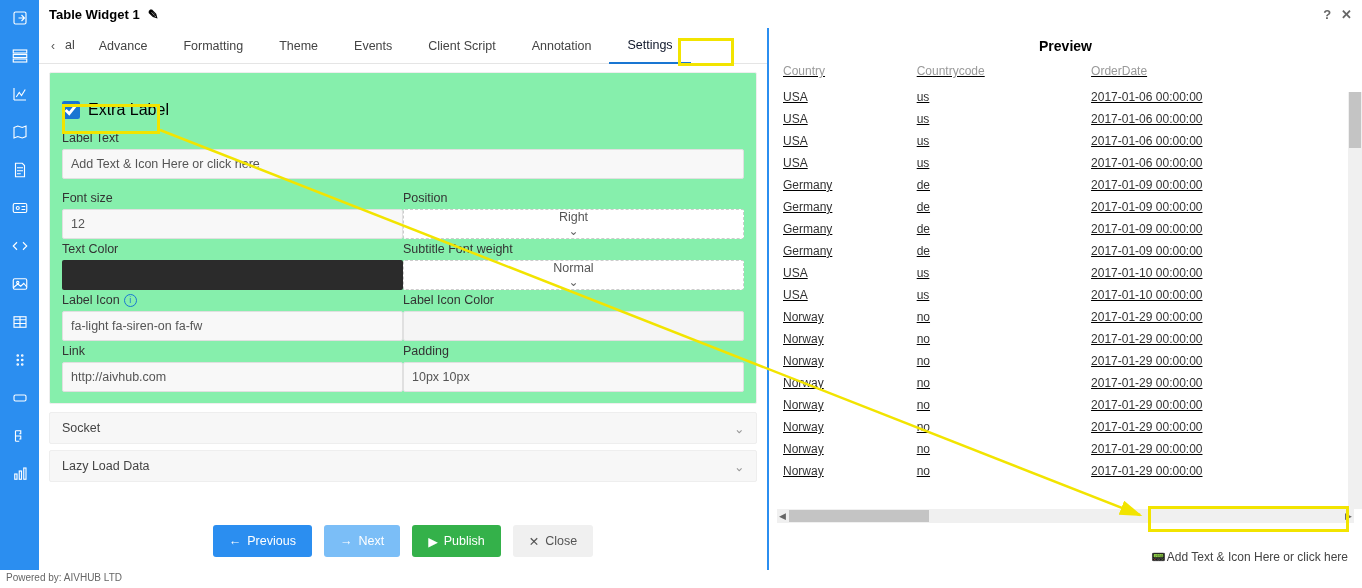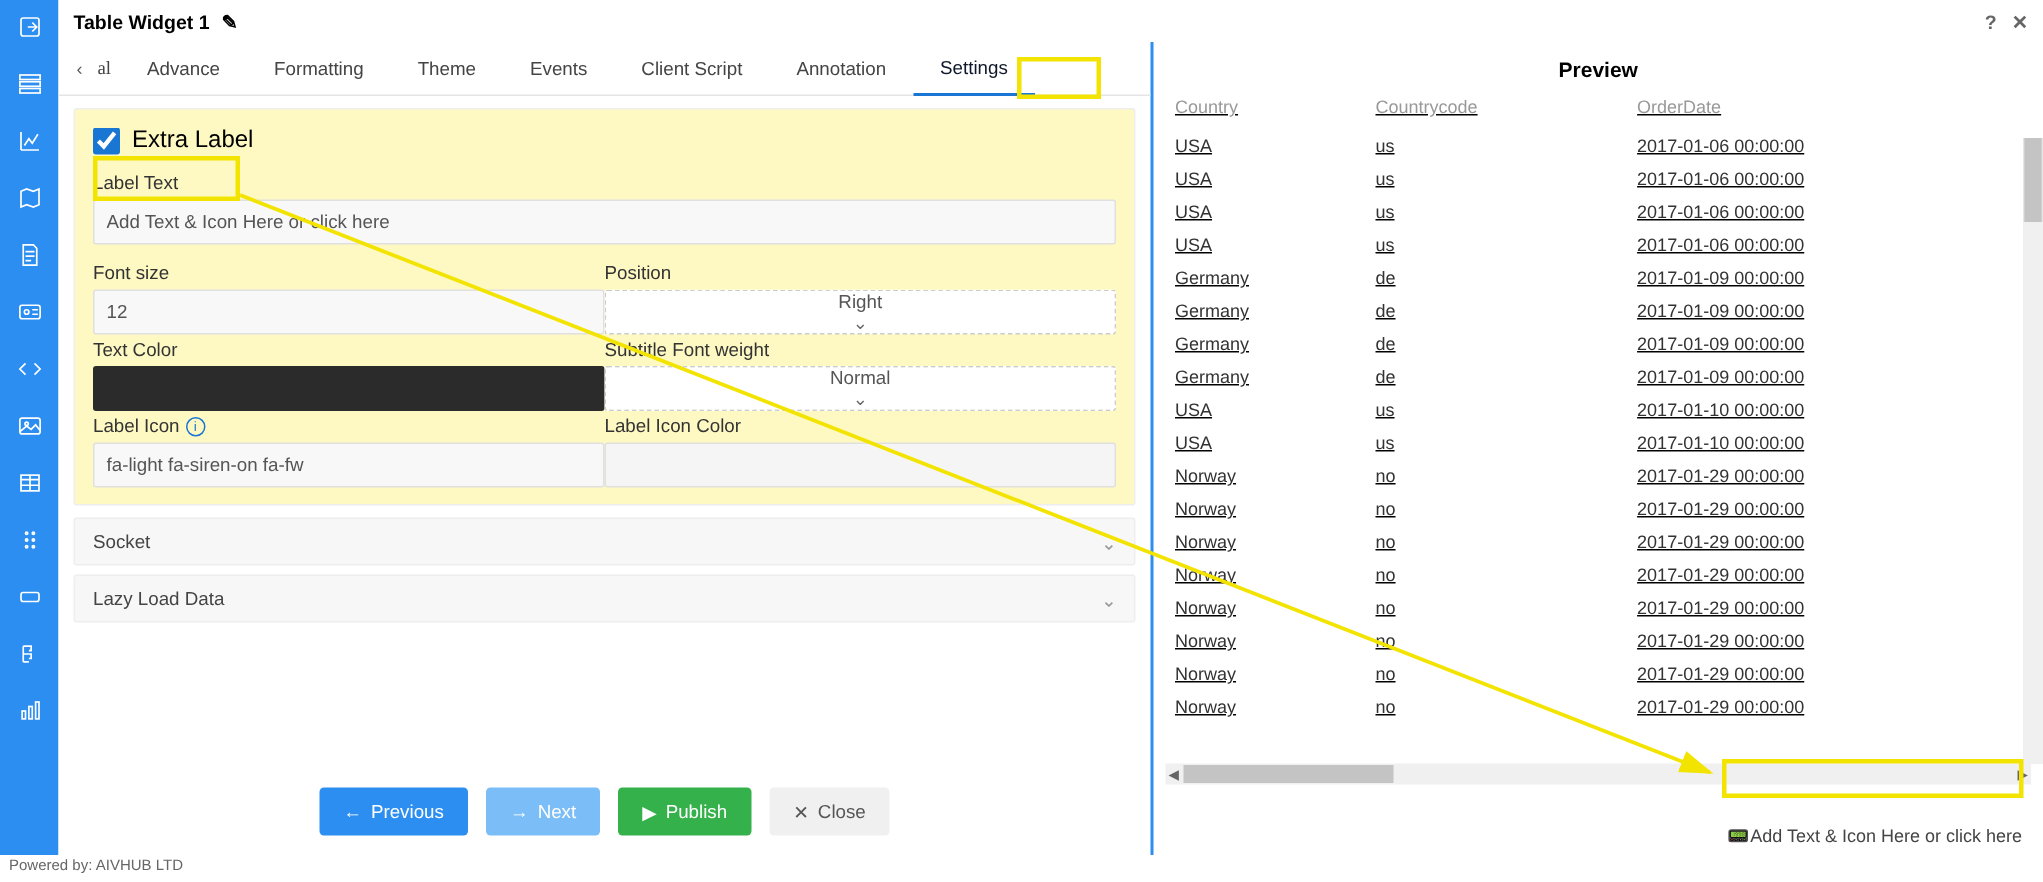--- a/index.html
+++ b/index.html
@@ -11,27 +11,27 @@
 .main { flex:1; display:flex; flex-direction:column; background:#fff; }
 .titlebar { height:28px; display:flex; align-items:center; padding:4px 10px; font-size:13px; font-weight:600; }
 .titlebar .edit { margin-left:8px; cursor:pointer; }
 .titlebar .spacer { flex:1; }
 .titlebar .tico { margin-left:10px; cursor:pointer; color:#666; font-size:13px; }
 .body { flex:1; display:flex; }
 .left { width:730px; border-right:2px solid #2b8ef0; display:flex; flex-direction:column; }
 .tabs { display:flex; align-items:center; height:36px; border-bottom:1px solid #e5e5e5; padding:0 4px; }
 .tabchev { width:20px; text-align:center; color:#555; font-size:12px; cursor:pointer; }
 .tab { padding:0 18px; font-size:12.5px; color:#444; cursor:pointer; height:36px; display:flex; align-items:center; }
-.tab.al { padding:0 6px 1px 2px;font-family:Liberation Serif, serif; }
+.tab.al { padding:0 6px 1px 2px; }
 .tab.active { color:#0f172a; border-bottom:2px solid #1976d2; }
 .highlight-settings { border:3px solid #f2e400; position:absolute; left:678px; top:38px; width:56px; height:28px; pointer-events:none; }
 .highlight-extra { border:3px solid #f2e400; position:absolute; left:62px; top:104px; width:98px; height:30px; pointer-events:none; }
 .highlight-preview { border:3px solid #f2e400; position:absolute; left:1148px; top:506px; width:201px; height:26px; pointer-events:none; }
 .panel { flex:1; overflow:auto; padding:8px 10px 4px 10px; }
-.section { background:#fef9c3; border:1px solid #eee; border-radius:2px; padding:12px 12px 8px 12px; margin-bottom:8px; }
+.section { background:#86efac; border:1px solid #eee; border-radius:2px; padding:28px 12px 8px 12px; margin-bottom:8px; }
 .extra-row { display:flex; align-items:center; gap:8px; margin-bottom:12px; }
 .extra-row input[type=checkbox] { width:18px; height:18px; accent-color:#1976d2; cursor:pointer; }
 .flabel { font-size:12.5px; color:#333; margin-bottom:4px; display:flex; align-items:center; gap:4px; }
 .frow { display:flex; margin-bottom:3px; }
 .fcol { flex:1; }
 .finput { width:100%; height:30px; border:1px solid #e0e0e0; background:#f8f8f8; padding:0 8px; font-size:12.5px; color:#555; border-radius:2px; }
 .finput.full { width:100%; }
 .fsel { width:100%; height:30px; border:1px dashed #ccc; background:#fff; padding:0 8px 0 8px; font-size:12.5px; color:#555; display:flex; align-items:center; justify-content:space-between; cursor:pointer; border-radius:2px;flex-direction:column; }
 .chev { font-size:12px; color:#666; }
 .swatch { width:100%; height:30px; background:#2b2b2b; border-radius:2px; cursor:pointer; }
@@ -217,20 +217,30 @@
                     <span class="infoicon">i</span>
                   </div>
                 <input class="finput" value="fa-light fa-siren-on fa-fw" style="">
               </div>
               <div class="fcol">
                 <div class="flabel">Label Icon Color</div>
                 <div class="swatch empty"></div>
               </div>
             </div>
 
+            <div class="frow">
+              <div class="fcol">
+                <div class="flabel">Link</div>
+                <input class="finput" value="http://aivhub.com" style="">
+              </div>
+              <div class="fcol">
+                <div class="flabel">Padding</div>
+                <input class="finput" value="10px 10px" style="">
+              </div>
+            </div>
           </div>
 
           <div class="acc">
               <span>Socket</span>
               <span class="chevc">⌃</span>
             </div>
           <div class="acc">
               <span>Lazy Load Data</span>
               <span class="chevc">⌃</span>
             </div>

